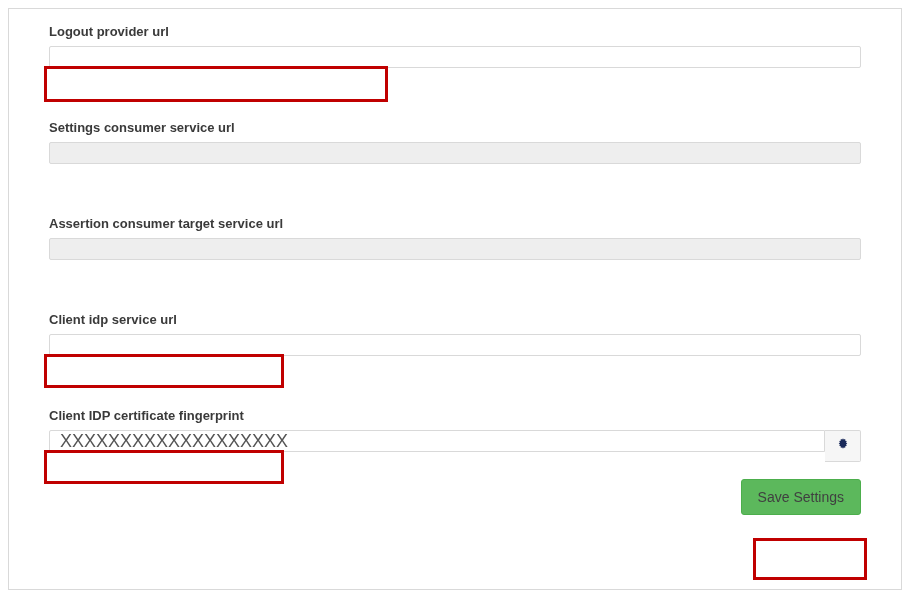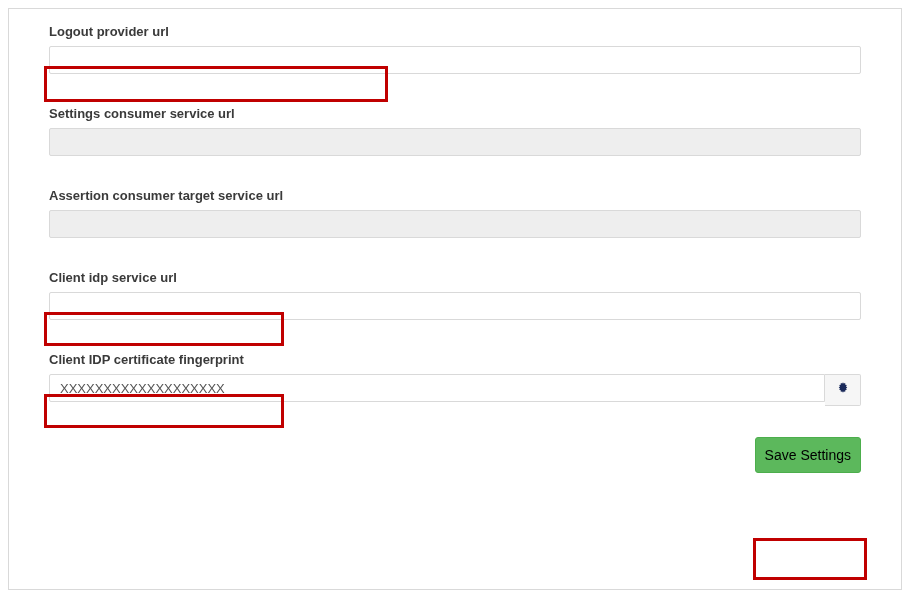--- a/index.html
+++ b/index.html
@@ -15,38 +15,38 @@
       padding: 8px;
     }
     .panel {
       width: 100%;
       height: 100%;
       border: 1px solid #d9d9d9;
       padding: 15px 40px 15px 40px;
       position: relative;
     }
     .form-group {
-      margin-bottom: 32px;
+      margin-bottom: 52px;
       position: relative;
     }
     .form-group.last {
-      margin-bottom: 31px;
+      margin-bottom: 17px;
     }
     .form-label {
       display: block;
       font-size: 13px;
       font-weight: 700;
       color: #3a3a3a;
       margin-bottom: 7px;
     }
     .form-input {
       width: 100%;
-      height: 28px;
+      height: 22px;
       padding: 6px 10px;
-      font-size: 13px;
+      font-size: 18px;
       color: #555;
       border: 1px solid #d9d9d9;
       border-radius: 2px;
       outline: none;
       background: #ffffff;
     }
     .form-input[readonly] {
       background: #eeeeee;
       color: #aaa;
     }
@@ -81,23 +81,23 @@
     .addon svg {
       width: 14px;
       height: 14px;
     }
     .button-row {
       text-align: right;
       margin-top: 4px;
     }
     .btn-save {
       display: inline-block;
-      padding: 9px 9px;
+      padding: 9px 16px;
       background: #5cb85c;
-      color: #000000;
+      color: #404040;
       font-size: 14px;
       border: 1px solid #4cae4c;
       border-radius: 3px;
       cursor: pointer;
       font-weight: 400;
     }
     
     .hl-over {
       position: absolute;
       border: 3px solid #c00000;

